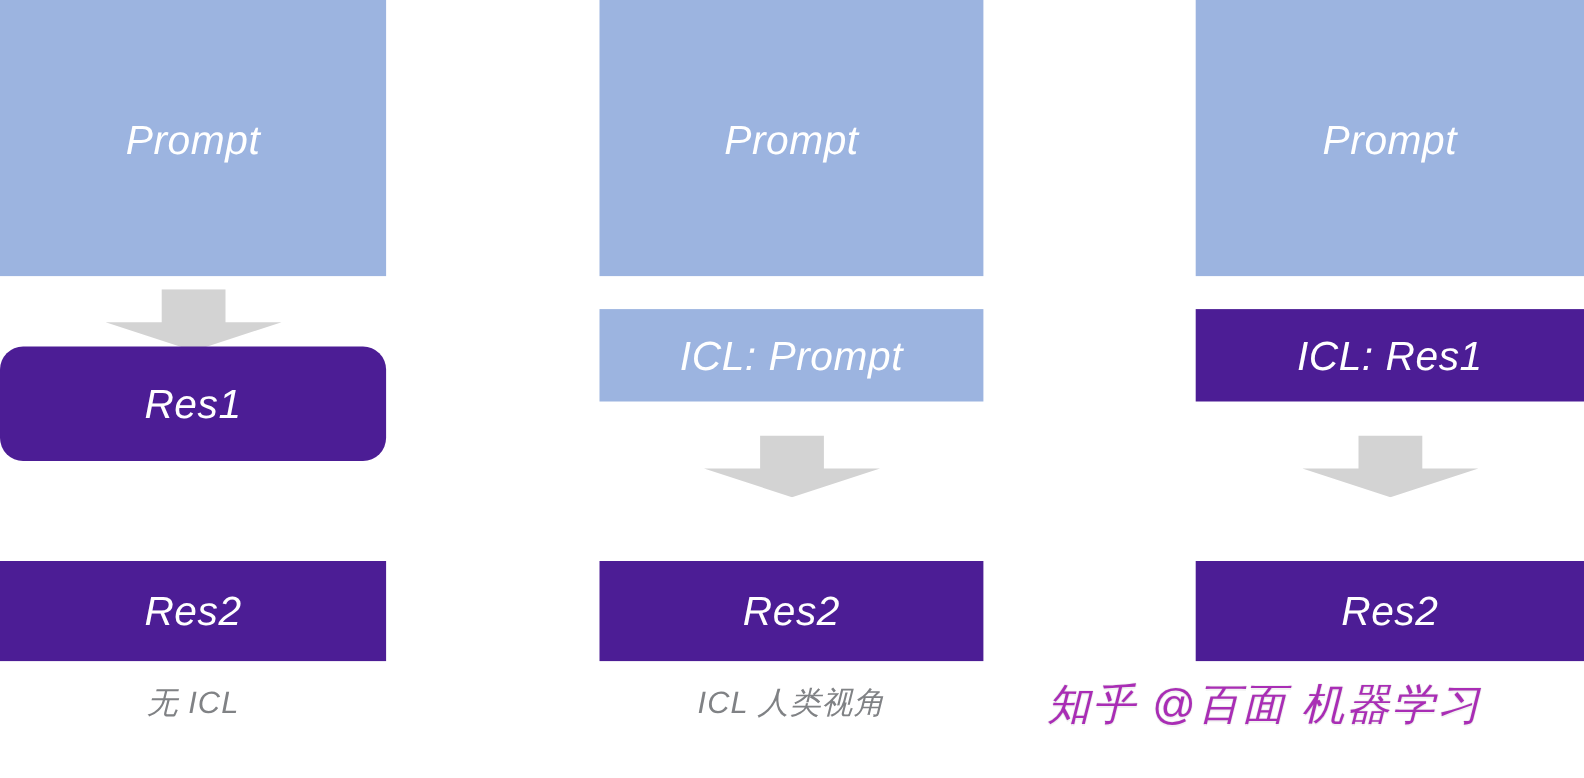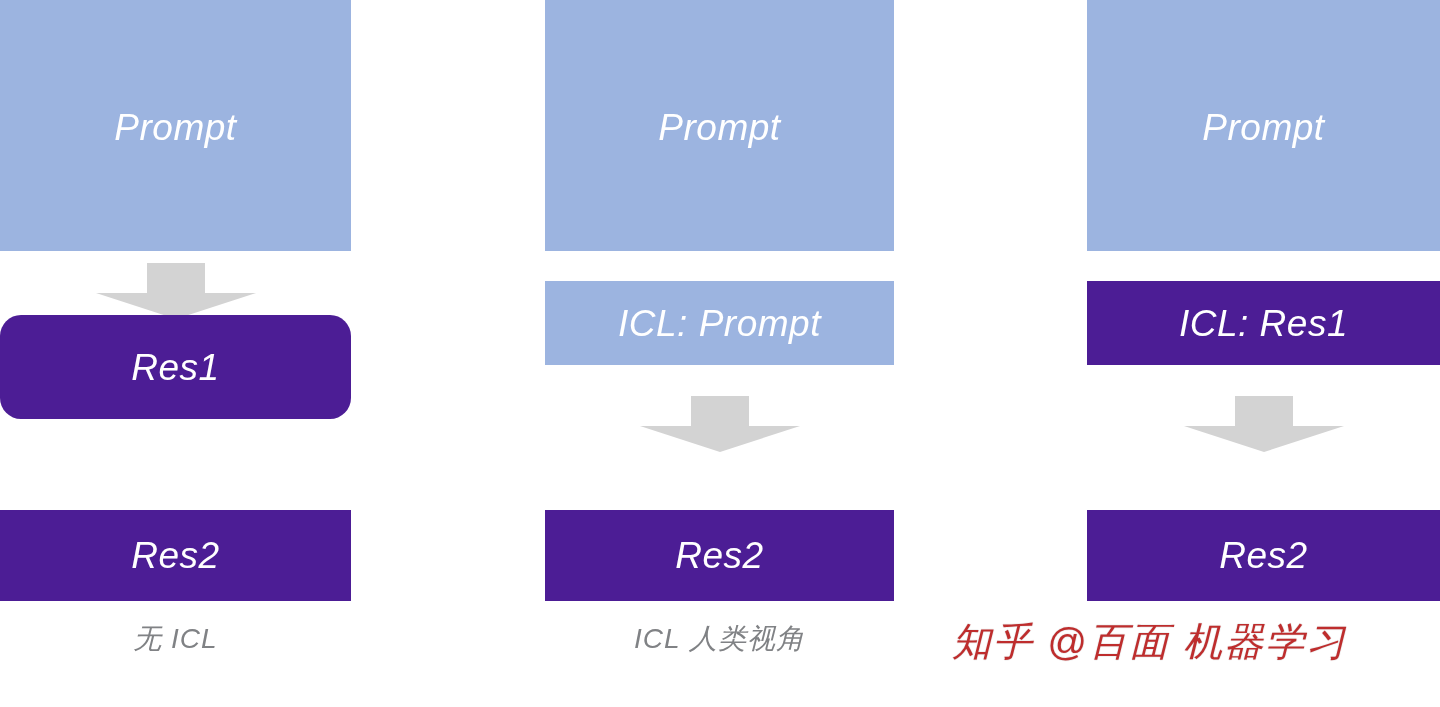--- a/index.html
+++ b/index.html
@@ -89,21 +89,21 @@
     user-select: none;
   }
 
   
   #watermark {
     position: absolute;
     left: 952px;
     top: 622px;
     font-size: 39px;
     line-height: 1;
-    color: #b91c1c;
+    color: #a21caf;
     letter-spacing: 2px;
     white-space: nowrap;
     text-shadow:
        1px 0 0 rgba(0,0,0,0.055),
       -1px 0 0 rgba(0,0,0,0.055),
        0 1px 0 rgba(0,0,0,0.055),
        0 -1px 0 rgba(0,0,0,0.055);
     opacity: 0.92;
     pointer-events: none;
     user-select: none;

